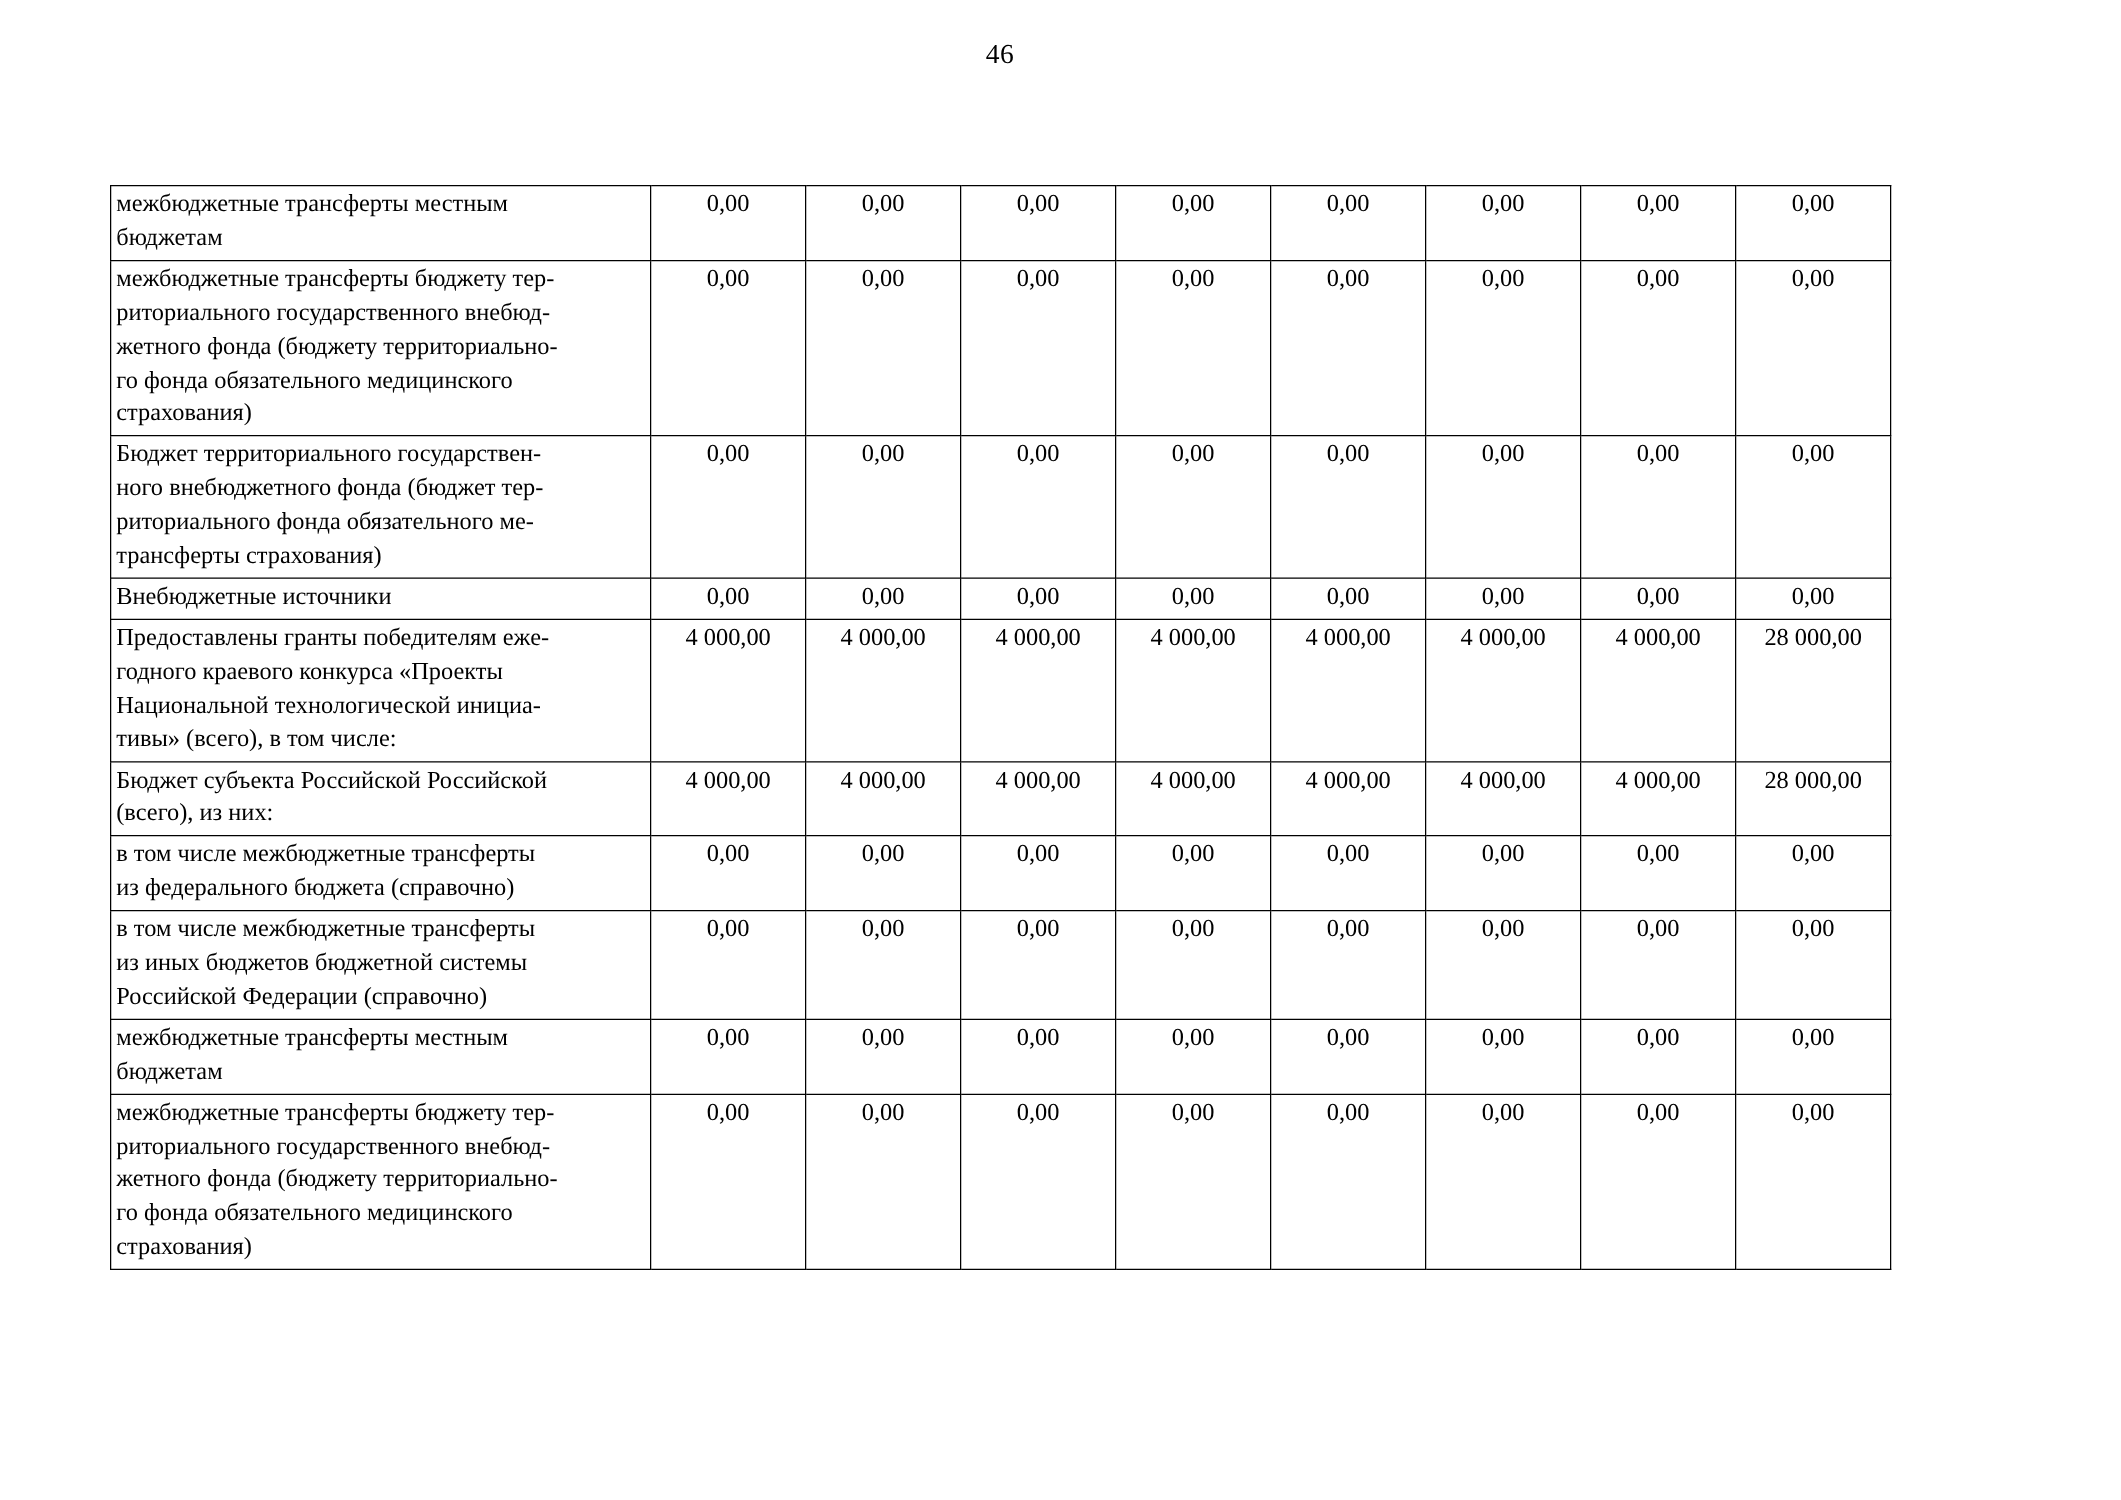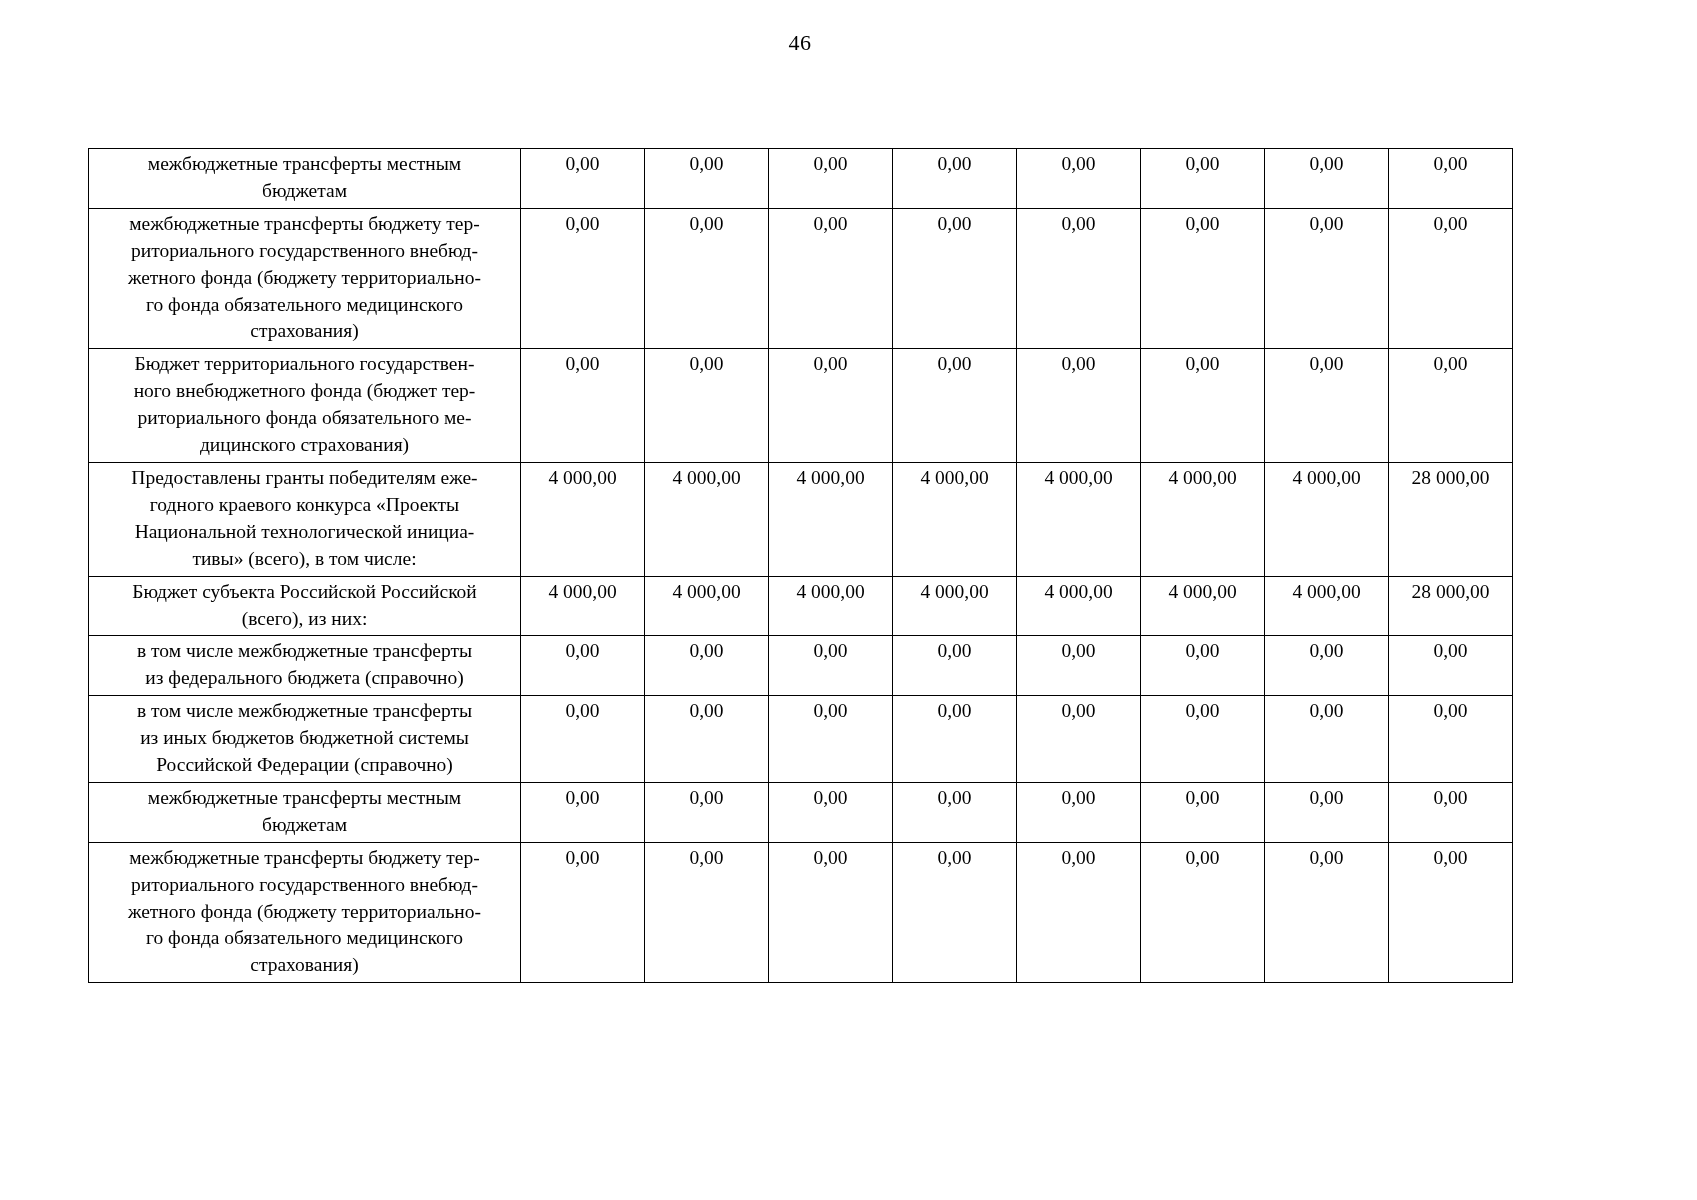--- a/index.html
+++ b/index.html
@@ -34,21 +34,21 @@
     table-layout: fixed;
     font-size: 19.5px;
     line-height: 1.38;
   }
   table.budget-table td {
     border: 1px solid #000000;
     vertical-align: top;
     padding: 2px 4px 3px 4px;
   }
   td.label-cell {
-    text-align: center;
+    text-align: left;
     padding-left: 8px;
     padding-right: 6px;
     white-space: pre-line;
   }
   td.value-cell {
     text-align: center;
     padding-top: 3px;
   }
 </style>
 </head>
@@ -94,21 +94,32 @@
           <td class="value-cell">0,00</td>
           <td class="value-cell">0,00</td>
           <td class="value-cell">0,00</td>
           <td class="value-cell">0,00</td>
           <td class="value-cell">0,00</td>
         </tr>
         <tr>
           <td class="label-cell">Бюджет территориального государствен-
 ного внебюджетного фонда (бюджет тер-
 риториального фонда обязательного ме-
-дицинского страхования)</td>
+трансферты страхования)</td>
+          <td class="value-cell">0,00</td>
+          <td class="value-cell">0,00</td>
+          <td class="value-cell">0,00</td>
+          <td class="value-cell">0,00</td>
+          <td class="value-cell">0,00</td>
+          <td class="value-cell">0,00</td>
+          <td class="value-cell">0,00</td>
+          <td class="value-cell">0,00</td>
+        </tr>
+        <tr>
+          <td class="label-cell">Внебюджетные источники</td>
           <td class="value-cell">0,00</td>
           <td class="value-cell">0,00</td>
           <td class="value-cell">0,00</td>
           <td class="value-cell">0,00</td>
           <td class="value-cell">0,00</td>
           <td class="value-cell">0,00</td>
           <td class="value-cell">0,00</td>
           <td class="value-cell">0,00</td>
         </tr>
         <tr>

